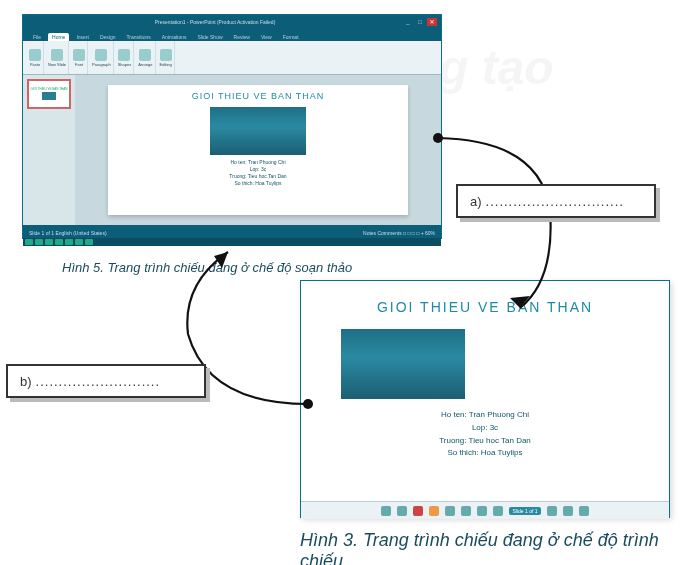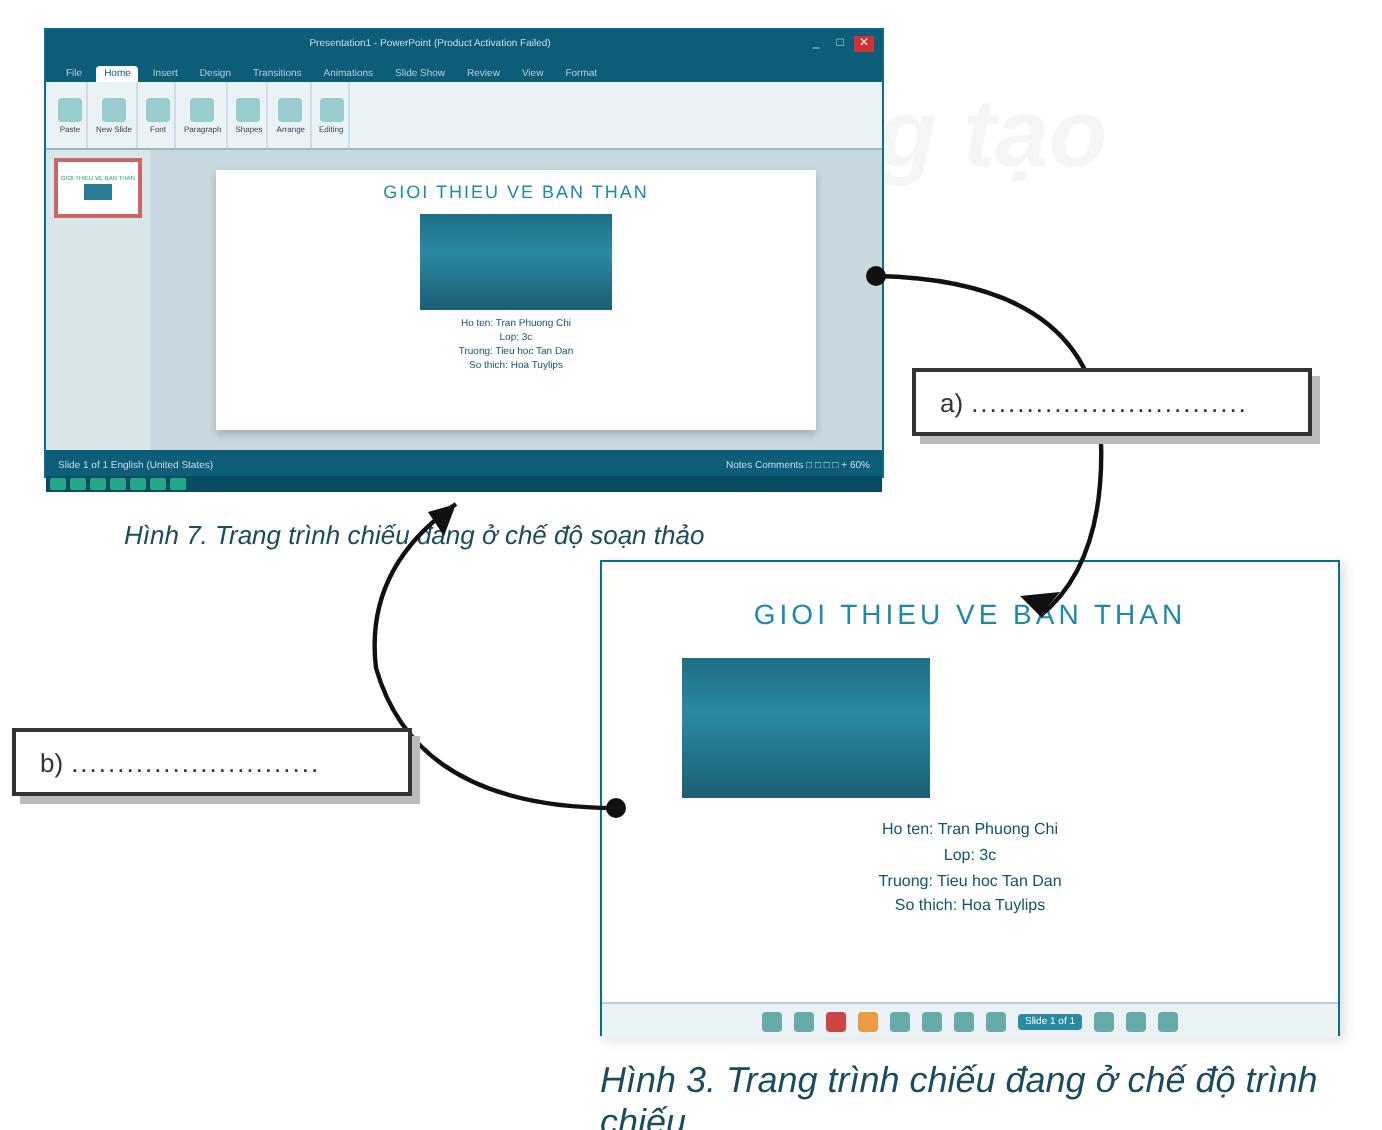--- a/index.html
+++ b/index.html
@@ -153,21 +153,21 @@
     <div class="tbico"></div>
     <div class="tbico"></div>
     <div class="tbico"></div>
     <div class="tbico"></div>
     <div class="tbico"></div>
     <div class="tbico"></div>
     <div class="tbico"></div>
   </div>
 </div>
 
-<div class="caption2">Hình 7. Trang trình chiếu đang ở chế độ soạn thảo</div>
+<div class="caption2">Hình 5. Trang trình chiếu đang ở chế độ soạn thảo</div>
 
 <div class="slideshow">
   <div class="slideshow-content">
     <div class="slideshow-title">GIOI THIEU VE BAN THAN</div>
     <div class="slideshow-img"></div>
     <div class="slideshow-info">
       <div>Ho ten: Tran Phuong Chi</div>
       <div>Lop: 3c</div>
       <div>Truong: Tieu hoc Tan Dan</div>
       <div>So thich: Hoa Tuylips</div>

